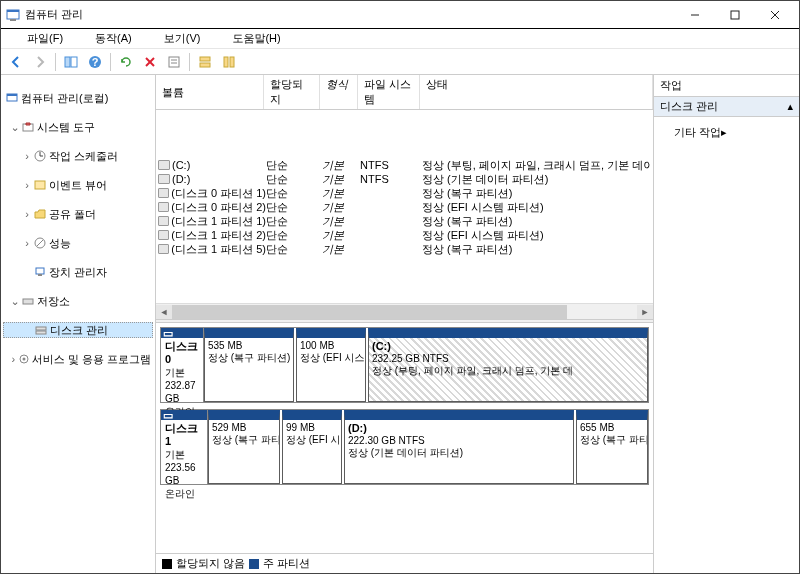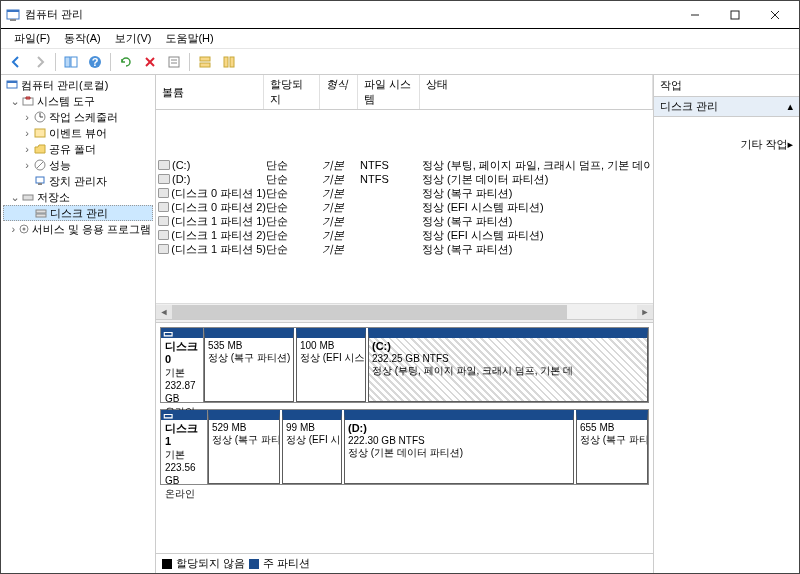--- a/index.html
+++ b/index.html
@@ -1,28 +1,28 @@
 <!DOCTYPE html>
 <html><head>
 <meta charset="utf-8">
 <style>
 * { box-sizing: border-box; margin: 0; padding: 0; font-family: "Malgun Gothic", sans-serif; font-size: 11px; }
 body { background: #fff; width: 800px; height: 574px; border: 1px solid #444; display: flex; flex-direction: column; overflow: hidden; }
 .titlebar { height: 28px; display: flex; align-items: center; padding: 0 4px; border-bottom: 1px solid #000000; }
 .titlebar .icon { width: 16px; height: 16px; margin-right: 4px; }
 .titlebar .title { flex: 1; }
 .titlebar .winbtn { width: 40px; height: 28px; display: flex; align-items: center; justify-content: center; }
-.menubar { height: 20px; display: flex; align-items: center; padding: 0 7px; gap: 2px; border-bottom: 1px solid #e6e6e6; }
+.menubar { height: 20px; display: flex; align-items: center; padding: 0 20px; gap: 20px; border-bottom: 1px solid #e6e6e6; }
 .menubar span { padding: 2px 6px; }
 .toolbar { height: 26px; display: flex; align-items: center; padding: 2px 4px; gap: 2px; border-bottom: 1px solid #ccc; }
 .toolbar .tbtn { width: 22px; height: 22px; display: flex; align-items: center; justify-content: center; border: 1px solid transparent; }
 .toolbar .sep { width: 1px; height: 18px; background: #ccc; margin: 0 2px; }
 .main { flex: 1; display: flex; overflow: hidden; }
 .tree { width: 155px; border-right: 1px solid #ccc; padding: 2px; overflow: hidden; }
-.tree .row { display: flex; align-items: center; height: 16px; padding: 0 2px; white-space: nowrap; }
+.tree .row { display: flex; align-items: center; height: 16px; padding: 0 2px; white-space: nowrap; margin-top: 13px; }
 .tree .row.sel { background: #cce8ff; border: 1px dotted #999; }
 .tree .tw { width: 12px; text-align: center; color: #666; }
 .tree .ic { width: 14px; height: 14px; margin-right: 2px; display: inline-flex; align-items: center; justify-content: center; }
 .center { flex: 1; display: flex; flex-direction: column; border-right: 1px solid #ccc; overflow: hidden; }
 .volumes { flex: 1; display: flex; flex-direction: column; overflow: hidden; gap: 48px; }
 .volhead { display: flex; border-bottom: 1px solid #ccc; }
 .volhead .col { border-right: 1px solid #e0e0e0; padding: 2px 6px; background: #fff; }
 .volbody { flex: 1; overflow: hidden; }
 .volbody .vrow { display: flex; height: 14px; align-items: center; padding: 0 2px; }
 .volbody .vcol { white-space: nowrap; overflow: hidden; }
@@ -39,21 +39,21 @@
 .diskinfo .bar { height: 10px; background: #1a4b8c; margin: -4px -4px 2px -4px; display:flex; align-items:center;}
 .diskinfo .bar span { color:#fff; margin-left:2px; font-weight:bold;}
 .partitions { flex: 1; display: flex; gap: 2px; padding: 0; }
 .part { border: 1px solid #5c5c5c; border-top: 10px solid #1a4b8c; padding: 2px 3px; font-size: 10px; line-height: 12px; overflow:hidden; white-space:nowrap;}
 .part.hatched { background: repeating-linear-gradient(45deg, #fff, #fff 3px, #d8d8d8 3px, #d8d8d8 5px); }
 .legend { height: 20px; padding: 2px 6px; border-top: 1px solid #ccc; display: flex; align-items: center; gap: 4px; font-size: 10px; }
 .legend .sw { width: 10px; height: 10px; display: inline-block; }
 .actions { width: 145px; }
 .actions .hdr { padding: 3px 6px; border-bottom: 1px solid #ccc; }
 .actions .sec { background: #e6eef7; padding: 2px 6px; border-bottom: 1px solid #ccc; display:flex; justify-content:space-between; align-items:center;}
-.actions .item { padding: 20px 6px 3px 20px; display:flex; justify-content:flex-end; align-items:center;}
+.actions .item { padding: 8px 6px 3px 20px; display:flex; justify-content:flex-start; align-items:center;}
 .driveicon { width:12px; height:10px; background:#e6e6e6; border:1px solid #999; border-radius:1px; display:inline-block;}
 </style>
 </head>
 <body>
 
 <div class="titlebar">
   <span class="icon">
     <svg width="16" height="16">
         <rect x="2" y="3" width="12" height="9" fill="#fff" stroke="#3a75c4"></rect>
         <rect x="2" y="3" width="12" height="2" fill="#3a75c4"></rect>

